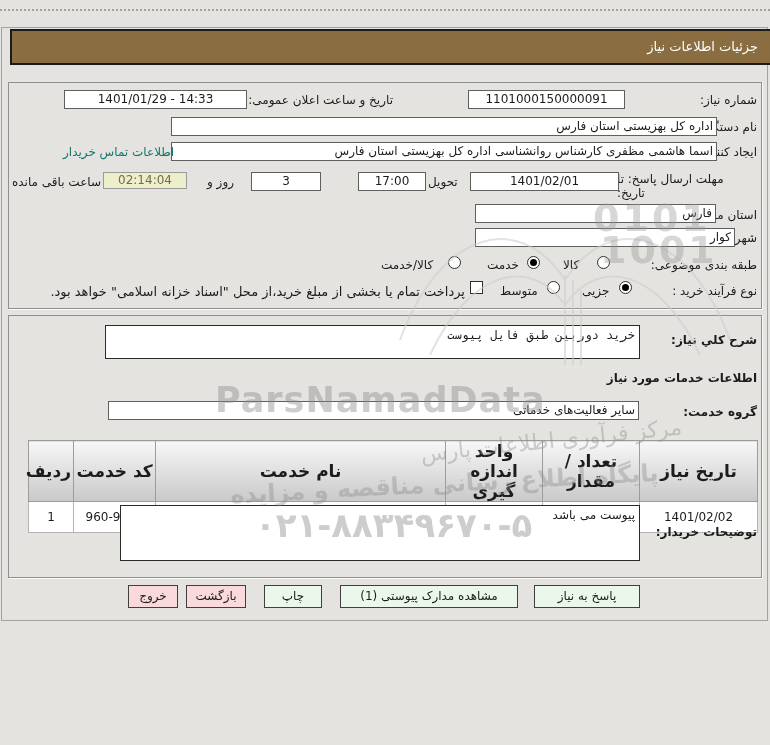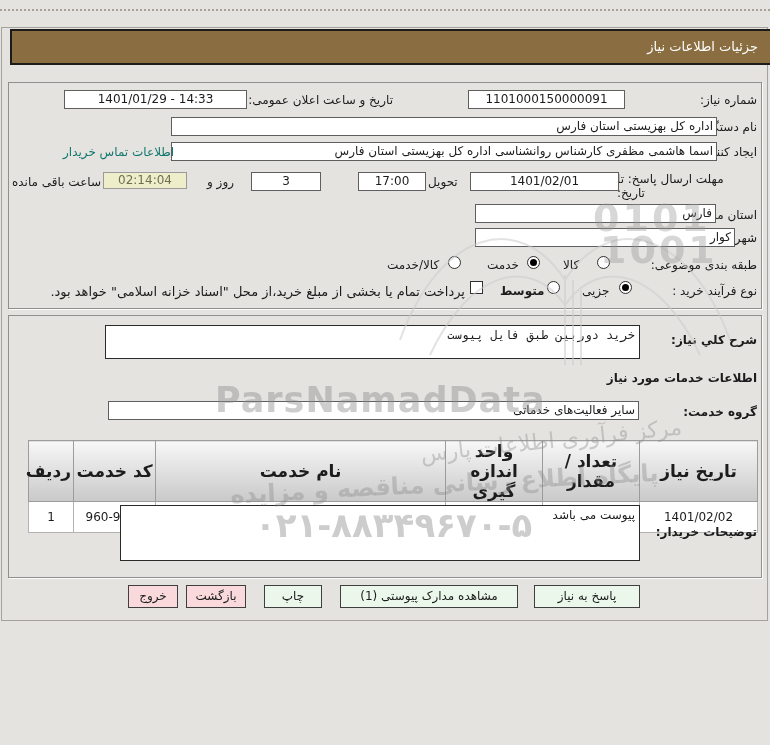--- a/index.html
+++ b/index.html
@@ -105,27 +105,27 @@
 
 <div class="lbl lbl-r" style="top:231px;">شهر محل تحویل:</div>
 <div class="tb" style="left:475px;top:228px;width:260px;">کوار</div>
 
 <div class="lbl lbl-r" style="top:258px;">طبقه بندی موضوعی:</div>
 <span class="radio" style="left:597px;top:256px;"></span>
 <div class="lbl" style="left:563px;top:258px;">کالا</div>
 <span class="radio on" style="left:527px;top:256px;"></span>
 <div class="lbl" style="left:487px;top:258px;">خدمت</div>
 <span class="radio" style="left:448px;top:256px;"></span>
-<div class="lbl" style="left:381px;top:258px;margin-left:6px;">کالا/خدمت</div>
+<div class="lbl" style="left:381px;top:258px;">کالا/خدمت</div>
 
 <div class="lbl lbl-r" style="top:284px;">نوع فرآیند خرید :</div>
 <span class="radio on" style="left:619px;top:281px;"></span>
 <div class="lbl" style="left:582px;top:284px;">جزیی</div>
 <span class="radio" style="left:547px;top:281px;"></span>
-<div class="lbl" style="left:500px;top:284px;font-weight:bold;">متوسط</div>
+<div class="lbl" style="left:500px;top:284px;">متوسط</div>
 <span class="checkbox" style="left:470px;top:281px;"></span>
 <div class="lbl" style="right:305px;top:285px;font-size:13px;">پرداخت تمام یا بخشی از مبلغ خرید،از محل "اسناد خزانه اسلامی" خواهد بود.</div>
 
 <div class="panel panel2"></div>
 
 <div class="lbl lbl-r bold" style="top:333px;">شرح کلي نیاز:</div>
 <div class="area" style="left:105px;top:325px;width:535px;height:34px;font-family:Liberation Mono, monospace;">خرید دوربین طبق فایل پیوست</div>
 
 <div class="lbl lbl-r bold" style="top:371px;">اطلاعات خدمات مورد نیاز</div>
 

